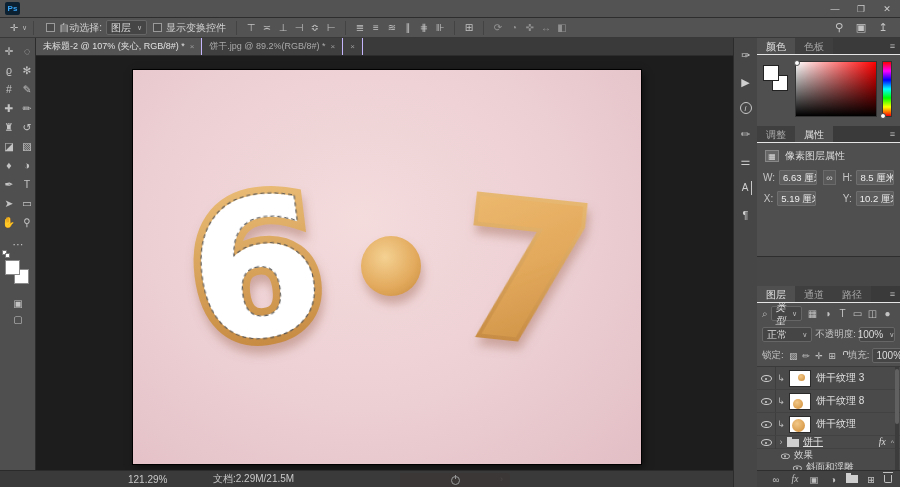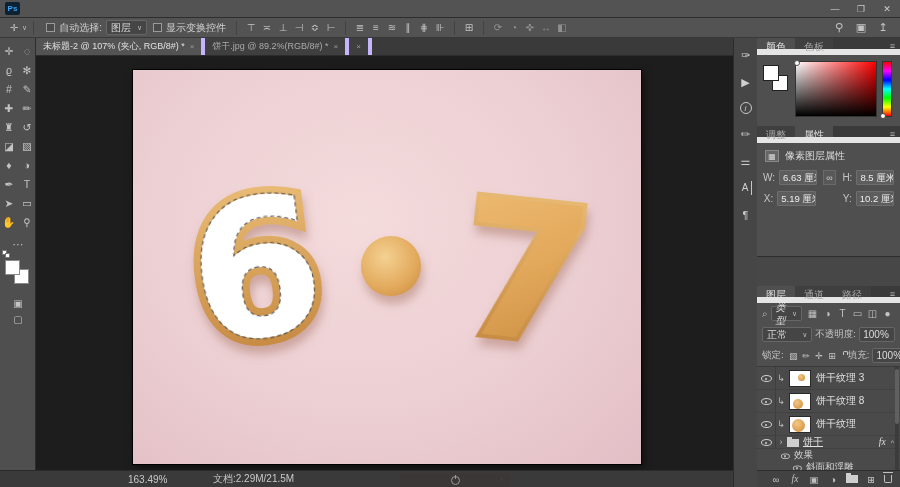--- a/index.html
+++ b/index.html
@@ -47,39 +47,39 @@
   .mini-swatch { position:absolute; left:2px; top:212px; width:9px; height:9px; }
   .mini-swatch i { position:absolute; width:5px; height:5px; background:#fff; border:1px solid #777; }
   .mini-swatch i:last-child { left:3px; top:3px; }
   .tb-bottom { position:absolute; left:0; top:258px; width:36px; text-align:center; }
   .tb-bottom .icon { width:18px; height:16px; line-height:16px; font-size:10px; display:block; margin:0 auto; }
 
   
   .tabbar { position:absolute; left:36px; top:38px; width:697px; height:18px; background:#3a3a3a;
     display:flex; border-bottom:1px solid #2c2c2c; }
   .doc-tab { display:flex; align-items:center; gap:5px; padding:0 7px; font-size:9px; color:#aaa;
-    background:#3f3f3f; border-right:4px solid #c4b5fd; white-space:nowrap; }
+    background:#3f3f3f; border-right:1px solid #c4b5fd; white-space:nowrap; }
   .doc-tab.active { background:#535353; color:#e0e0e0; }
   .doc-tab .x { font-size:8px; color:#9a9a9a; }
   .canvasarea { position:absolute; left:36px; top:56px; width:697px; height:414px; background:#1d1d1d; }
   .doc { position:absolute; left:97px; top:14px; width:508px; height:394px;
     background:radial-gradient(ellipse at 45% 38%, #f4dbdc 0%, #eccfd3 55%, #e2bec5 100%);
     box-shadow:0 0 0 1px #000, 2px 3px 8px rgba(0,0,0,.6); }
 
   
   .dock { position:absolute; left:733px; top:38px; width:24px; height:449px; background:#464646;
     border-left:1px solid #2c2c2c; display:flex; flex-direction:column; align-items:center; padding-top:10px; gap:13px; }
   .dock .icon { width:16px; height:14px; line-height:14px; font-size:11px; color:#cfcfcf; }
   .dock [data-name="info-icon"] { width:12px; height:12px; border:1px solid #c8c8c8; border-radius:50%;
     font-size:8px; line-height:11px; font-style:italic; }
   .dock [data-name="character-icon"] { border-right:1px solid #c8c8c8; width:12px; font-size:10px; }
 
   
   .panels { position:absolute; left:757px; top:38px; width:143px; height:449px; background:#4a4a4a; }
-  .ptabs { position:relative; height:17px; background:#3a3a3a; display:flex; border-bottom:6px solid #e5e5e5; }
+  .ptabs { position:relative; height:17px; background:#3a3a3a; display:flex; border-bottom:1px solid #e5e5e5; }
   .ptab { padding:0 9px; line-height:17px; font-size:10px; color:#a8a8a8; background:#3f3f3f; }
   .ptab.active { background:#4f4f4f; color:#e2e2e2; }
   .pmenu { margin-left:auto; margin-right:5px; line-height:17px; font-size:9px; color:#bbb; }
 
   .colorbody { position:relative; height:71px; background:#4f4f4f; }
   .cswatch { position:absolute; width:16px; height:16px; background:#fff; border:1px solid #222; }
   .grad { position:absolute; left:38px; top:6px; width:82px; height:56px; border:1px solid #333;
     background:linear-gradient(to bottom, rgba(0,0,0,0), #000), linear-gradient(to right, #fff, #f00); }
   .grad-cursor { position:absolute; left:-2px; top:-2px; width:6px; height:6px; border:1px solid #555;
     border-radius:50%; background:#fff; }
@@ -99,21 +99,21 @@
   .linkchain { width:16px; height:15px; background:#585858; border:1px solid #6a6a6a; text-align:center;
     line-height:14px; font-size:9px; color:#ccc; margin:0 2px; }
 
   .layersctl { background:#4f4f4f; border-bottom:1px solid #3a3a3a; }
   .lrow { display:flex; align-items:center; padding:3px 5px; gap:3px; font-size:10px; }
   .searchg { font-size:10px; color:#bbb; }
   .typefield { width:42px;font-style:italic; }
   .lrow .icon { width:15px; font-size:10px; }
   .lockicons .icon { width:13px; font-size:9px; }
   .small-label { color:#c4c4c4; font-size:9.5px; white-space:nowrap; }
-  .pctbox { width:36px; display:flex; justify-content:space-between; align-items:center; padding-right:6px;flex-direction:column; }
+  .pctbox { width:36px; display:flex; justify-content:center; align-items:center; padding-right:6px; }
 
   .layerlist { position:relative; background:#4a4a4a; }
   .layer { position:relative; display:flex; align-items:center; height:23px; border-bottom:1px solid #424242; }
   .layer.selected { background:#6d6d6d; }
   .eyebox { width:19px; height:100%; border-right:1px solid #3e3e3e; display:flex; align-items:center; justify-content:center; flex:none; }
   .eye { position:relative; width:12px; height:11px; }
   .eye::before { content:""; position:absolute; left:1px; top:2.5px; width:9px; height:5px;
     border:1px solid #cfcfcf; border-radius:50%; }
   .eye::after { content:""; position:absolute; left:4.5px; top:5px; width:2.5px; height:2.5px;
     background:#cfcfcf; border-radius:50%; }
@@ -481,21 +481,21 @@
       <span class="icon fxtxt" data-name="layer-style-icon">fx</span>
       <span class="icon" data-name="layer-mask-icon">▣</span>
       <span class="icon" data-name="adjustment-layer-icon">◑</span>
       <span class="folder" style="margin:0" data-name="new-group-icon"></span>
       <span class="icon" data-name="new-layer-icon">⊞</span>
       <span class="trash" data-name="delete-layer-icon"></span>
     </div>
   </div>
 
   <div class="statusbar" data-name="status-bar">
-    <span class="zoompct" data-name="zoom-level-field">163.49%</span>
+    <span class="zoompct" data-name="zoom-level-field">121.29%</span>
     <span class="docinfo" data-name="document-size-info">文档:2.29M/21.5M</span>
     <span class="sb-caret" data-name="status-options-icon">›</span>
   </div>
   <div class="taskhint" data-name="taskbar-hint">
     <span class="pwr" data-name="power-icon"></span>
   </div>
 
 </div>
 
 </body></html>

